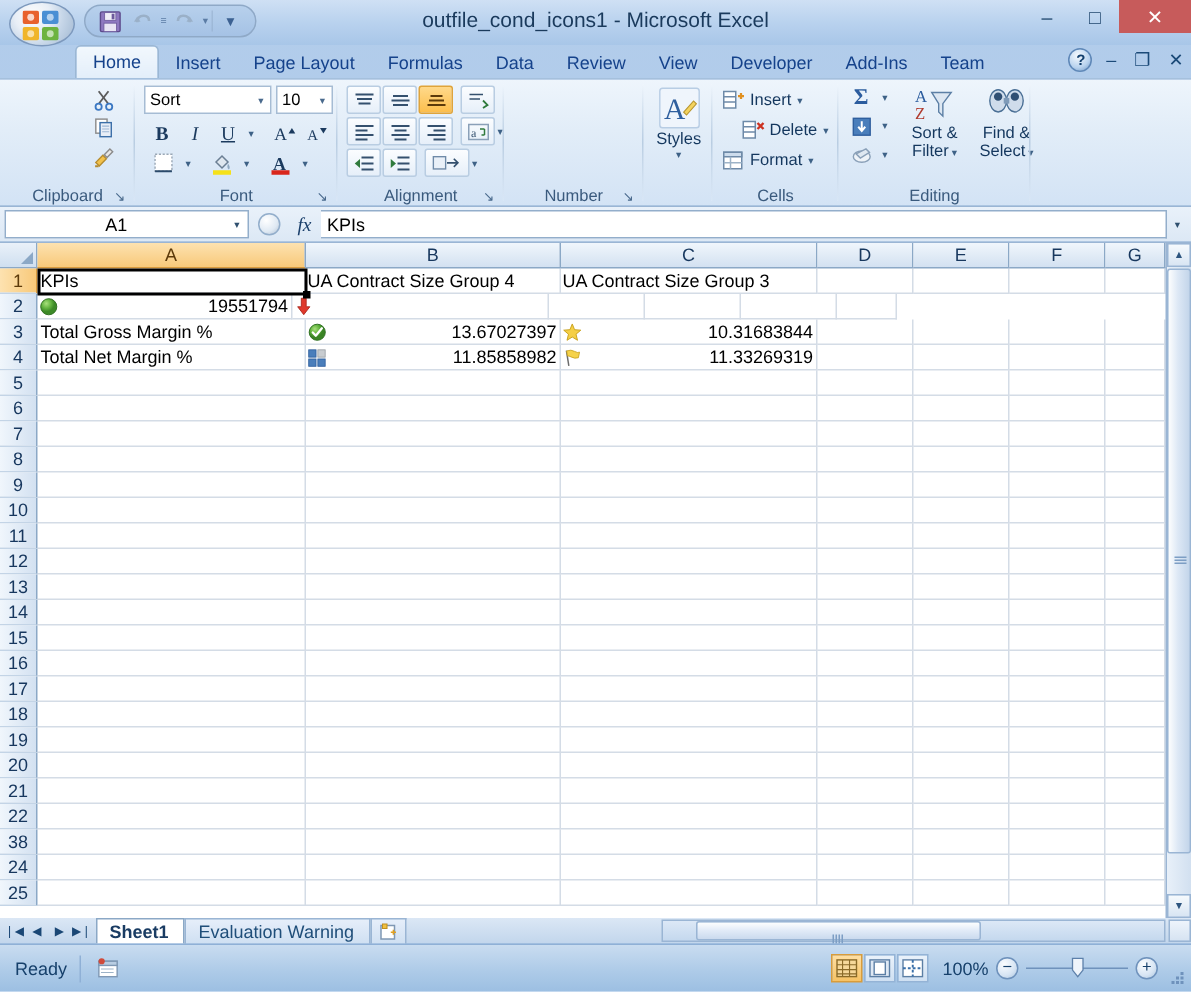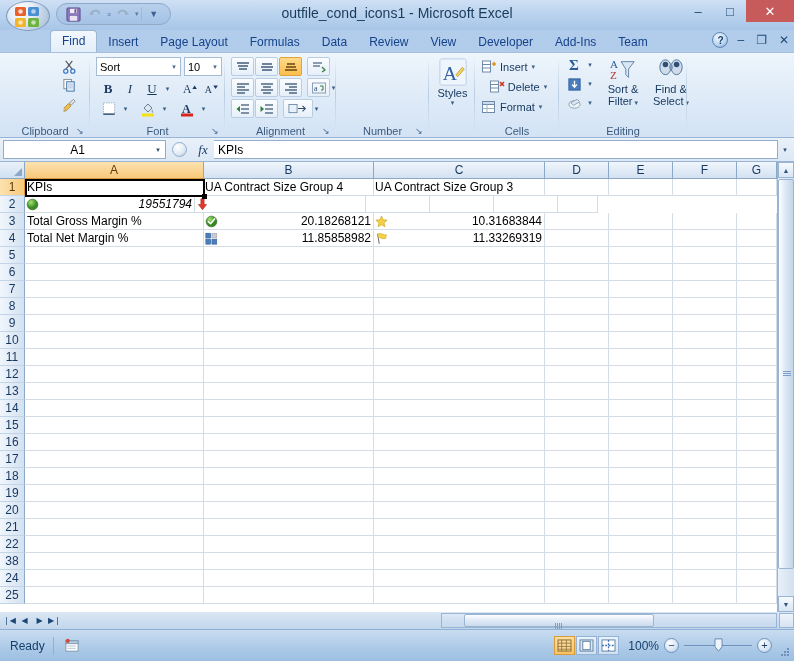--- a/index.html
+++ b/index.html
@@ -322,21 +322,21 @@
 
     <div class="wincontrols">
       <div class="wc">–</div>
       <div class="wc">□</div>
       <div class="wc close">✕</div>
     </div>
   </div>
 
   <div class="tabrow">
     <div class="tabs">
-      <div class="tab active">Find</div>
+      <div class="tab active">Home</div>
       <div class="tab">Insert</div>
       <div class="tab">Page Layout</div>
       <div class="tab">Formulas</div>
       <div class="tab">Data</div>
       <div class="tab">Review</div>
       <div class="tab">View</div>
       <div class="tab">Developer</div>
       <div class="tab">Add-Ins</div>
       <div class="tab">Team</div>
     </div>
@@ -578,21 +578,21 @@
         <div class="rbtn" style="left:3px;top:4px;width:78px;height:19px;justify-content:flex-start;padding-left:2px">
           <svg width="16" height="16" viewBox="0 0 16 16">
             <rect x="1.5" y="2" width="8" height="11" fill="#fff" stroke="#6e8aa8"></rect>
             <line x1="1.5" y1="5.5" x2="9.5" y2="5.5" stroke="#6e8aa8"></line>
             <line x1="1.5" y1="9" x2="9.5" y2="9" stroke="#6e8aa8"></line>
             <path d="M11 5 L15 5 M13 3 L13 7" stroke="#e09020" stroke-width="1.5"></path>
           </svg>
           <span class="lblrow" style="margin-left:3px">Insert</span>
           <span class="caret" style="margin-left:4px">▾</span>
         </div>
-        <div class="rbtn" style="left:3px;top:24px;width:78px;height:19px;justify-content:center;padding-left:2px">
+        <div class="rbtn" style="left:16px;top:24px;width:78px;height:19px;justify-content:flex-start;padding-left:2px">
           <svg width="16" height="16" viewBox="0 0 16 16">
             <rect x="1.5" y="2" width="8" height="11" fill="#fff" stroke="#6e8aa8"></rect>
             <line x1="1.5" y1="5.5" x2="9.5" y2="5.5" stroke="#6e8aa8"></line>
             <line x1="1.5" y1="9" x2="9.5" y2="9" stroke="#6e8aa8"></line>
             <path d="M11 3 L15 7 M15 3 L11 7" stroke="#cc3322" stroke-width="1.6"></path>
           </svg>
           <span class="lblrow" style="margin-left:3px">Delete</span>
           <span class="caret" style="margin-left:4px">▾</span>
         </div>
         <div class="rbtn" style="left:3px;top:44px;width:78px;height:19px;justify-content:flex-start;padding-left:2px">
@@ -719,21 +719,21 @@
           </div>
           <div class="cell icn" style="width: 171px;">
             <span style="flex:1;text-align:left;padding-right:2px;overflow:hidden;white-space:nowrap">UA Contract Size Group 3</span>
           </div>
           <div class="cell" style="width: 64px;"></div>
           <div class="cell" style="width: 64px;"></div>
           <div class="cell" style="width: 64px;"></div>
           <div class="cell" style="width: 40px;"></div>
         </div>
         <div class="crow">
-          <div class="cell icn" style="width: 170px; font-style: italic;">
+          <div class="cell icn" style="width: 170px;">
             <span class="ic"><svg width="13" height="13" viewBox="0 0 16 16">
                 <defs>
                   <radialGradient id="gc" cx="35%" cy="30%">
                     <stop offset="0" stop-color="#a8e07c"></stop>
                     <stop offset="60%" stop-color="#63b33f"></stop>
                     <stop offset="100%" stop-color="#3d8a28"></stop>
                   </radialGradient>
                 </defs>
                 <circle cx="8" cy="8" r="6.6" fill="url(#gc)" stroke="#2f7022" stroke-width=".8"></circle>
               </svg></span>
@@ -756,21 +756,21 @@
                 <defs>
                   <radialGradient id="gk" cx="35%" cy="30%">
                     <stop offset="0" stop-color="#a8e07c"></stop>
                     <stop offset="60%" stop-color="#5eb03a"></stop>
                     <stop offset="100%" stop-color="#3a8425"></stop>
                   </radialGradient>
                 </defs>
                 <circle cx="8" cy="8" r="6.6" fill="url(#gk)" stroke="#2f7022" stroke-width=".8"></circle>
                 <path d="M4.3 8.2 L6.8 10.8 L11.8 4.8" stroke="#fff" stroke-width="1.9" fill="none" stroke-linecap="round" stroke-linejoin="round"></path>
               </svg></span>
-            <span style="flex:1;text-align:right;padding-right:2px;overflow:hidden;white-space:nowrap">20.18268121</span>
+            <span style="flex:1;text-align:right;padding-right:2px;overflow:hidden;white-space:nowrap">13.67027397</span>
           </div>
           <div class="cell icn" style="width: 171px;">
             <span class="ic"><svg width="13" height="13" viewBox="0 0 16 16">
                 <path d="M8 1.2 L9.9 5.9 L15 6.3 L11.1 9.6 L12.3 14.6 L8 11.9 L3.7 14.6 L4.9 9.6 L1 6.3 L6.1 5.9 Z" fill="#f5cf45" stroke="#c9a21f" stroke-width=".8" stroke-linejoin="round"></path>
               </svg></span>
             <span style="flex:1;text-align:right;padding-right:2px;overflow:hidden;white-space:nowrap">10.31683844</span>
           </div>
           <div class="cell" style="width: 64px;"></div>
           <div class="cell" style="width: 64px;"></div>
           <div class="cell" style="width: 64px;"></div>
@@ -1005,20 +1005,31 @@
     <div class="sbbtn" style="position:absolute;left:0;bottom:0">▼</div>
   </div>
 
   <div class="hsbrow">
     <div class="tabnav">
       <div class="tnb">❘◀</div>
       <div class="tnb">◀</div>
       <div class="tnb">▶</div>
       <div class="tnb">▶❘</div>
     </div>
+    <div class="sheettabs">
+      <div class="stab active">Sheet1</div>
+      <div class="stab">Evaluation Warning</div>
+      <div class="newsheet">
+        <svg width="14" height="12" viewBox="0 0 14 12">
+          <rect x="2" y="2" width="9" height="9" fill="#fff" stroke="#7f98b4"></rect>
+          <path d="M3 1 L6 1 L6 4 L3 4 Z" fill="#f0c040" stroke="#c09020" stroke-width=".7"></path>
+          <path d="M8.5 6.5 L12 6.5 M10.25 4.8 L10.25 8.2" stroke="#e0a020" stroke-width="1"></path>
+        </svg>
+      </div>
+    </div>
     <div class="hsb">
       <div class="hthumb" style="margin-left:22px;width:190px">
         <span class="hgrip"><i></i><i></i><i></i><i></i></span>
       </div>
     </div>
     <div class="splitter"></div>
   </div>
 
   <div class="status">
     <span class="ready">Ready</span>

